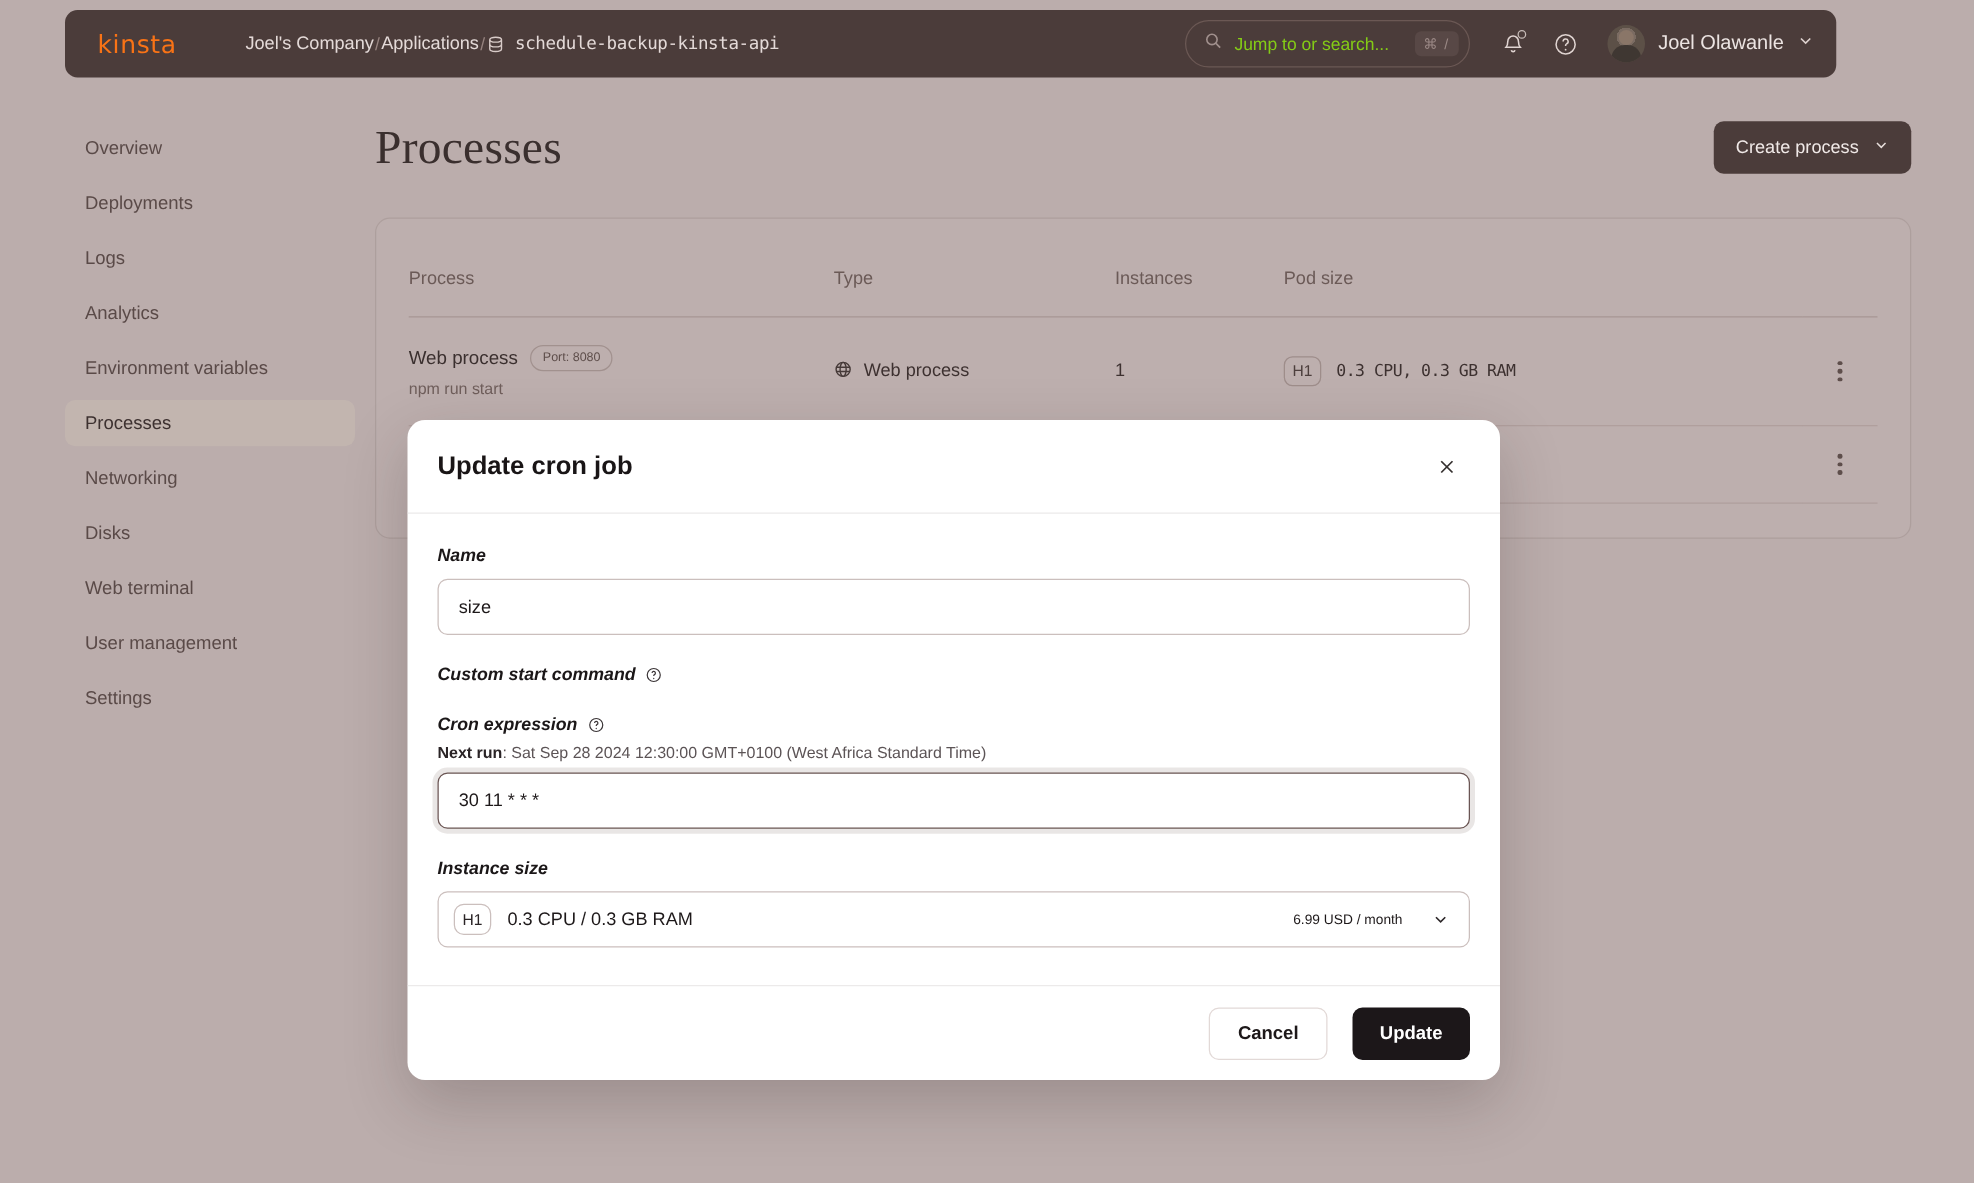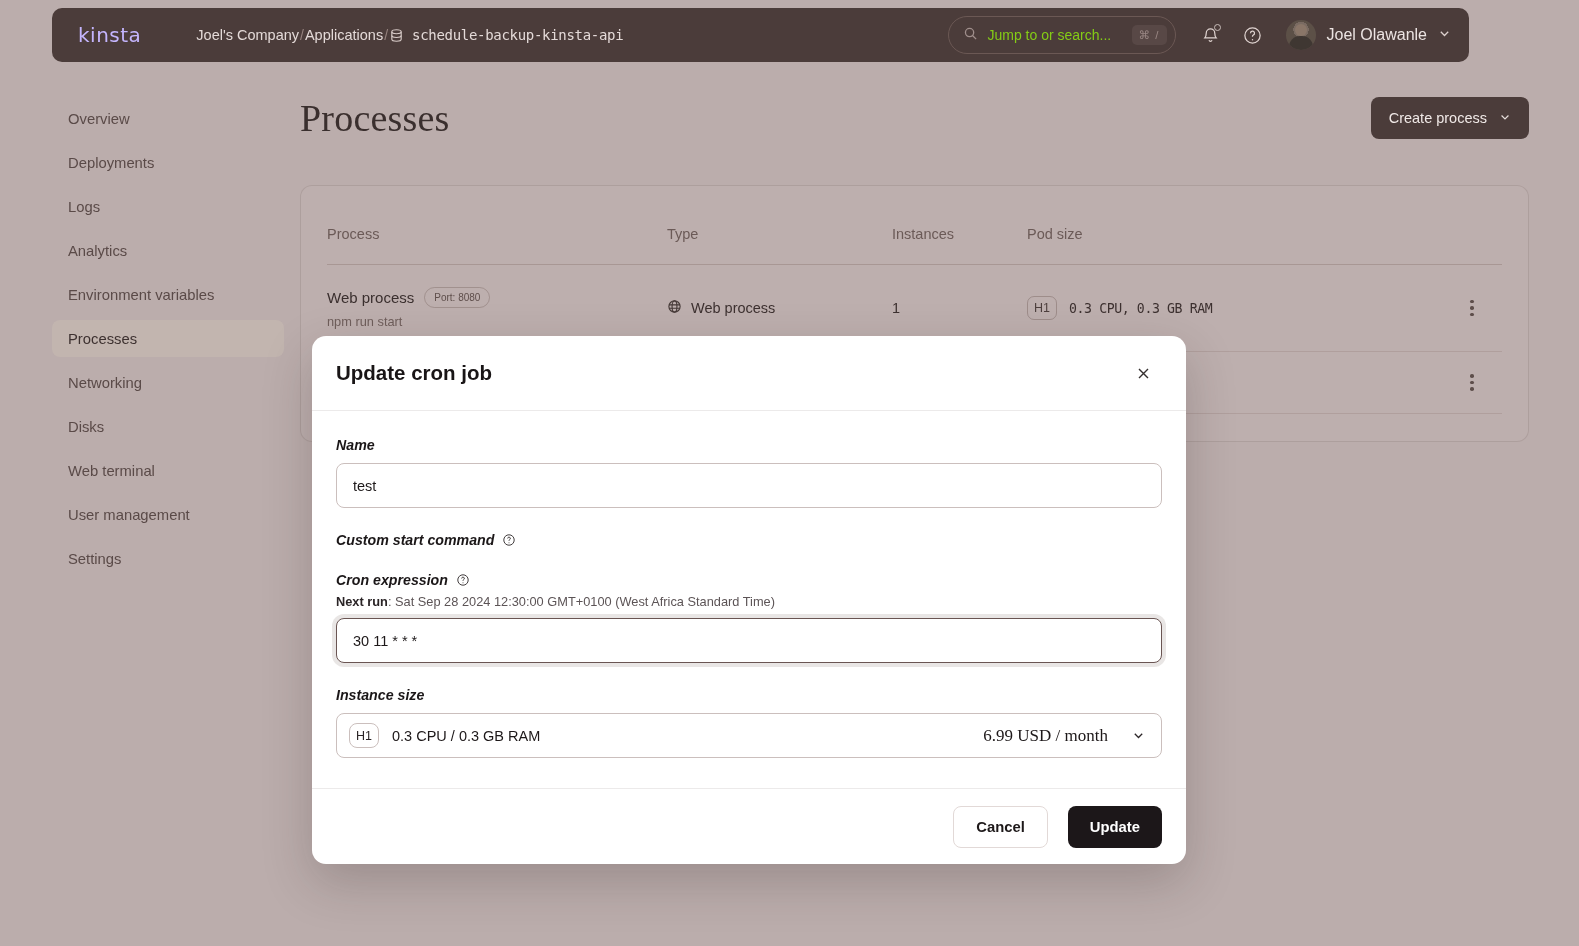--- a/index.html
+++ b/index.html
@@ -27,21 +27,21 @@
     background: #4b3c3a;
     border-radius: 10px;
     display: flex;
     align-items: center;
     padding: 0 18px 0 26px;
   }
 
   .brand {
     font-size: 20px;
     letter-spacing: 0.5px;
-    color: #c4b5fd;
+    color: #f97316;
     font-weight: 400;
     font-family: "DejaVu Sans", sans-serif;
   }
 
   .breadcrumb {
     display: flex;
     align-items: center;
     margin-left: 55px;
     gap: 1px;
   }
@@ -179,21 +179,21 @@
     padding: 0 18px;
     font-size: 14.5px;
     font-family: "Liberation Sans", sans-serif;
     display: flex;
     align-items: center;
     gap: 12px;
     margin-right: -60px;
   }
 
   .card {
-    margin-top: 45px;
+    margin-top: 34px;
     border: 1px solid rgba(120,100,96,0.22);
     border-radius: 12px;
     background: rgba(255,255,255,0.035);
     padding: 0 26px;
     margin-right: -60px;
     height: 257px;
     overflow: hidden;
   }
   .tbl { width: 100%; border-collapse: collapse; table-layout: fixed; }
   .tbl th {
@@ -241,21 +241,21 @@
     color: #4d3f3d;
     flex: none;
   }
   .pod-text { font-family: "DejaVu Sans Mono", monospace; font-size: 13.2px; color: #3d3130; letter-spacing: -0.4px; }
   .kebab { display: flex; flex-direction: column; gap: 3px; align-items: center; }
   .kebab i { width: 3.5px; height: 3.5px; border-radius: 50%; background: #5e4e4b; display: block; }
 
   
   .modal {
     position: absolute;
-    left: 312px;
+    left: 326px;
     top: 336px;
     width: 874px;
     background: #ffffff;
     border-radius: 14px;
     box-shadow: 0 18px 50px rgba(40,28,26,0.22);
     overflow: hidden;
   }
   .modal-head {
     height: 75px;
     display: flex;
@@ -322,21 +322,21 @@
   }
   .sel-badge {
     width: 30px; height: 25px;
     border: 1px solid #cbbfbd;
     border-radius: 8px;
     display: inline-flex; align-items: center; justify-content: center;
     font-size: 12.5px; color: #2a2426;
     flex: none;
   }
   .sel-spec { font-size: 14.5px; color: #1d1819; }
-  .sel-price { margin-left: auto; font-size: 17px; color: #1d1819; font-family: Liberation Serif, serif; }
+  .sel-price { margin-left: auto; font-size: 11px; color: #1d1819; }
   .sel-chev { margin-left: 11px; display: inline-flex; }
 
   .modal-foot {
     border-top: 1px solid #eceaea;
     height: 76px;
     display: flex;
     align-items: center;
     justify-content: flex-end;
     gap: 20px;
     padding: 0 24px;
@@ -530,21 +530,21 @@
         </svg>
     </div>
   </div>
 
   <div class="modal-body">
 
     <div class="field">
       <div class="field-label">
         <span>Name</span>
       </div>
-      <div class="text-input">test</div>
+      <div class="text-input">size</div>
     </div>
 
     <div class="field">
       <div class="field-label">
         <span>Custom start command</span>
         <span class="help-icon">
             <svg width="14" height="14" viewBox="0 0 22 22" fill="none" stroke="#3a3436" stroke-width="1.5">
               <circle cx="11" cy="11" r="8.2"></circle>
               <path d="M8.9 8.6a2.1 2.1 0 1 1 2.9 1.95c-.55.28-.8.74-.8 1.35v.4"></path>
               <circle cx="11" cy="15.4" r="0.8" fill="#3a3436" stroke="none"></circle>

